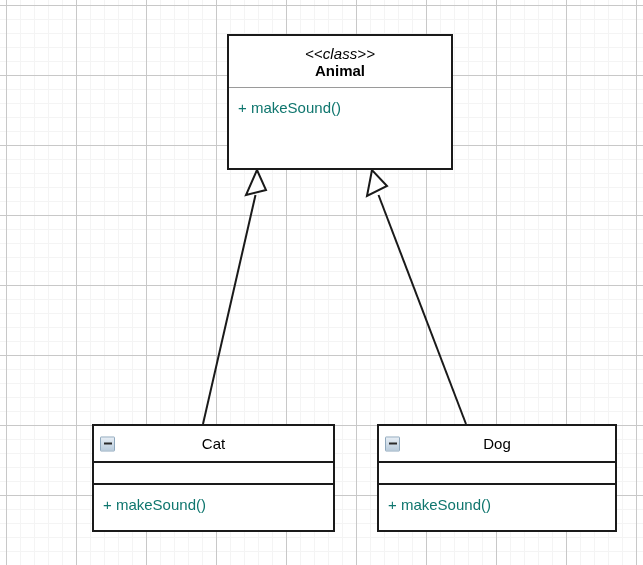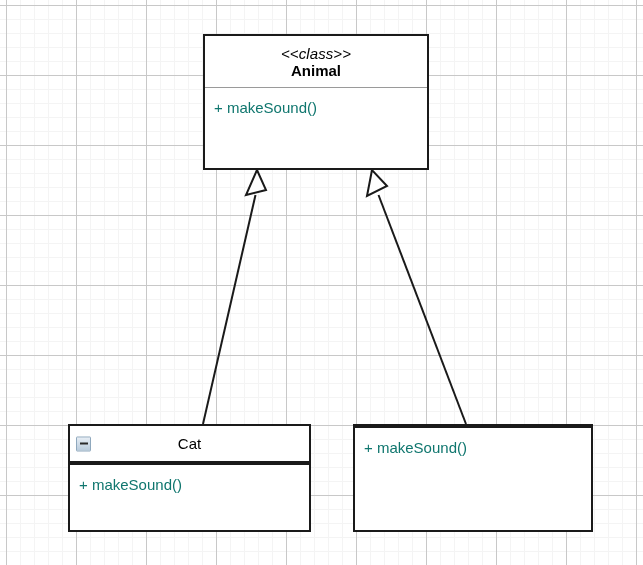--- a/index.html
+++ b/index.html
@@ -41,20 +41,21 @@
   }
 
   
   .uml-box {
     position: absolute;
     box-sizing: border-box;
     background: #ffffff;
     border: 2px solid #1a1a1a;
     display: flex;
     flex-direction: column;
+    margin-left: 24px;
   }
 
   
   .animal-box {
     left: 203px;
     top: 34px;
     width: 226px;
     height: 136px;
   }
   .animal-title {
@@ -81,20 +82,21 @@
   }
   .animal-members {
     flex: 1;
     padding: 11px 0 0 9px;
   }
 
   
   .sub-box {
     top: 424px;
     height: 108px;
+    gap: 20px;
   }
   .cat-box  { left: 68px;  width: 243px; }
   .dog-box  { left: 353px; width: 240px; }
 
   .sub-title {
     position: relative;
     height: 37px;
     box-sizing: border-box;
     border-bottom: 2px solid #1a1a1a;
     display: flex;
@@ -174,18 +176,24 @@
         <span class="minus"></span>
       </span>
       <span class="sub-title-label">Cat</span>
     </div>
     <div class="sub-body">
       <div class="member">+ makeSound()</div>
     </div>
   </div>
 
   <div class="uml-box sub-box dog-box">
+    <div class="sub-title">
+      <span class="collapse-icon">
+        <span class="minus"></span>
+      </span>
+      <span class="sub-title-label">Dog</span>
+    </div>
     <div class="sub-body">
       <div class="member">+ makeSound()</div>
     </div>
   </div>
 
 </div>
 
 </body></html>

